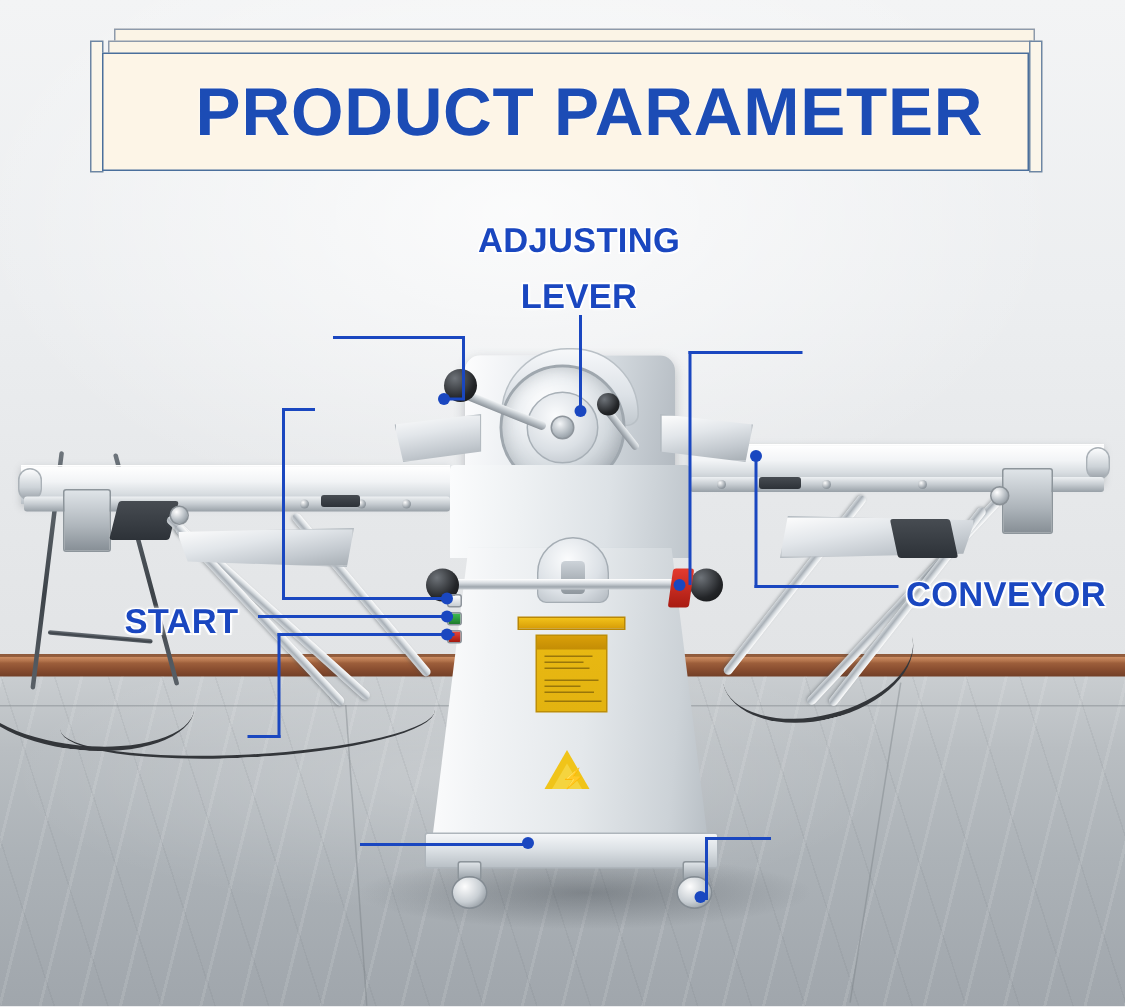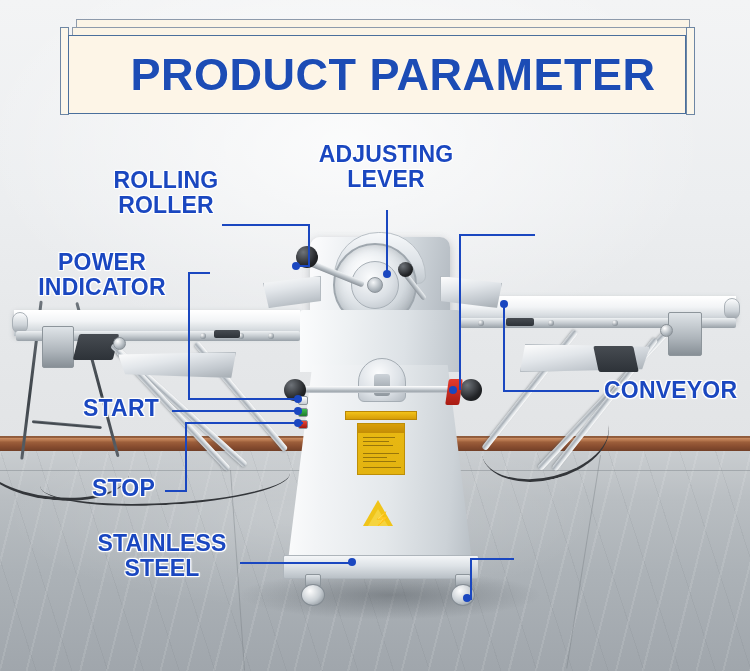--- a/index.html
+++ b/index.html
@@ -272,21 +272,21 @@
     text-shadow: 0 0 2px rgba(255,255,255,.9);
     white-space: nowrap;
   }
 
   
   .callout {
     position: absolute;
     color: #1a47c0;
     font-weight: 700;
     font-size: 23px;
-    line-height: 25px;
+    line-height: 37px;
     letter-spacing: .2px;
     text-shadow:
       0 0 3px #fff, 0 0 3px #fff, 1px 1px 0 #fff, -1px 1px 0 #fff,
       1px -1px 0 #fff, -1px -1px 0 #fff;
     white-space: pre-line;
   }
   .callout.l { text-align: left; }
   .callout.c { text-align: center; }
 
   
@@ -439,38 +439,31 @@
   <div class="ld-h" style="left:185px;top:422px;width:118px;"></div>
   <div class="ld-dot" style="left:294px;top:419px;"></div>
 
   <div class="ld-h" style="left:240px;top:562px;width:112px;"></div>
   <div class="ld-dot" style="left:348px;top:558px;"></div>
 
   <div class="ld-h" style="left:470px;top:558px;width:44px;"></div>
   <div class="ld-v" style="left:470px;top:558px;height:42px;"></div>
   <div class="ld-dot" style="left:463px;top:594px;"></div>
 
-  <div class="callout c" style="left:96px;top:168px;width:140px;">ROLLING
-ROLLER</div>
 
   <div class="callout c" style="left:296px;top:142px;width:180px;">ADJUSTING
 LEVER</div>
 
 
-  <div class="callout c" style="left:18px;top:250px;width:168px;">POWER
-INDICATOR</div>
 
   <div class="callout l" style="left:604px;top:378px;width:140px;">CONVEYOR</div>
 
   <div class="callout l" style="left:83px;top:396px;width:100px;">START</div>
 
-  <div class="callout l" style="left:92px;top:476px;width:90px;">STOP</div>
-
-  <div class="callout c" style="left:82px;top:531px;width:160px;">STAINLESS
-STEEL</div>
+
 
 
   <div class="banner-wrap">
     <div class="banner-shadow-layer" style="left:76px;top:19px;width:614px;height:76px;"></div>
     <div class="banner-shadow-layer" style="left:72px;top:27px;width:616px;height:78px;"></div>
     <div class="banner-flap-l"></div>
     <div class="banner-flap-r"></div>
     <div class="banner-main"></div>
     <div class="banner-title">PRODUCT PARAMETER</div>
   </div>

